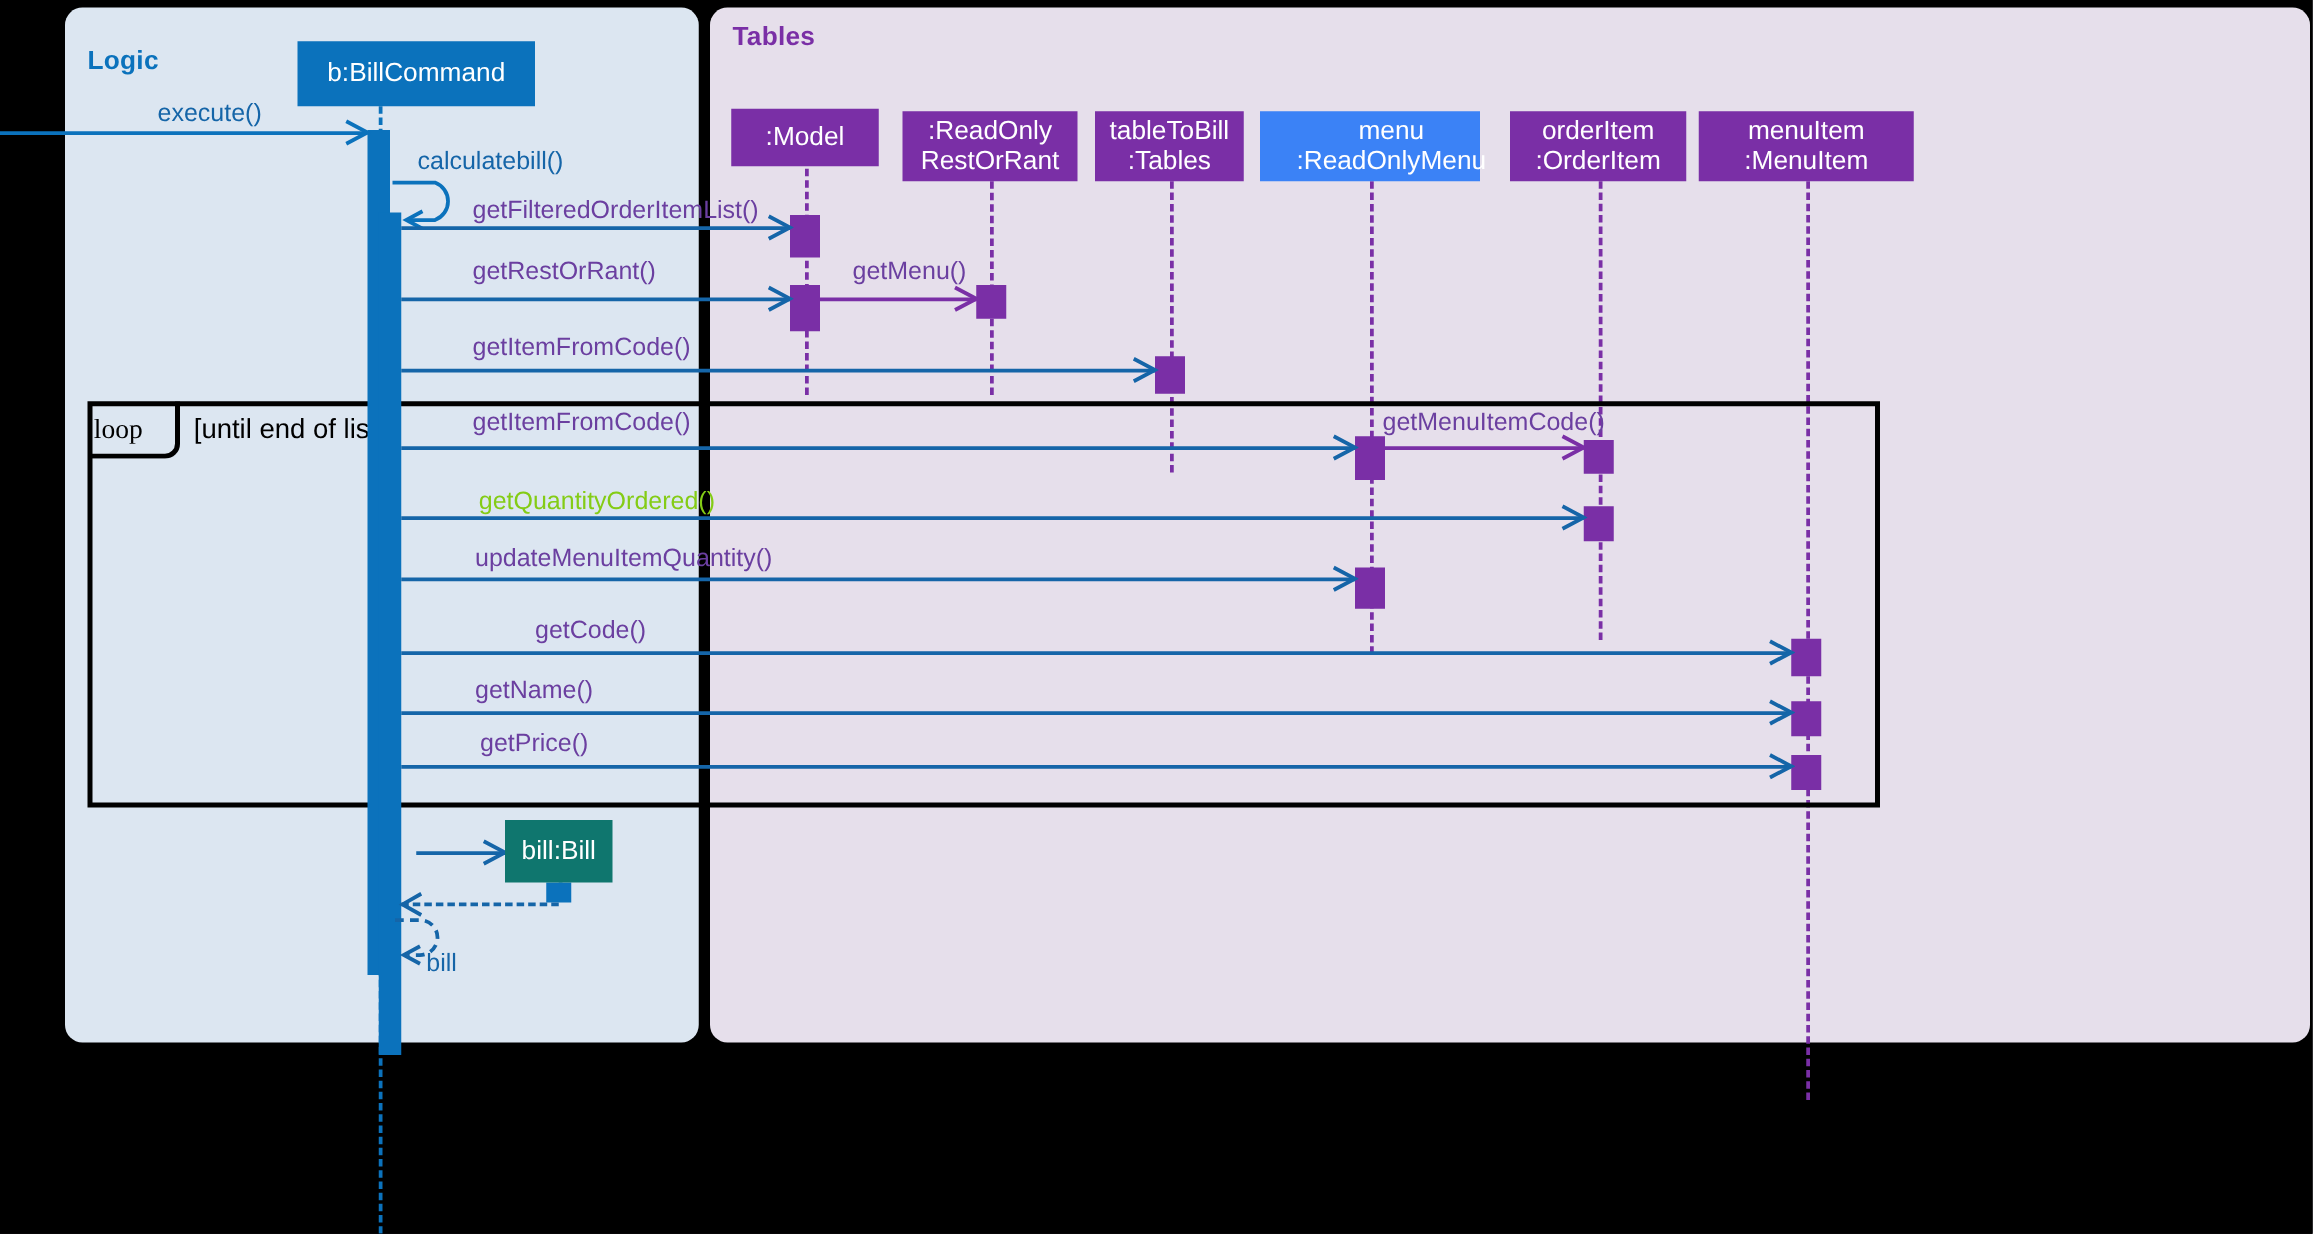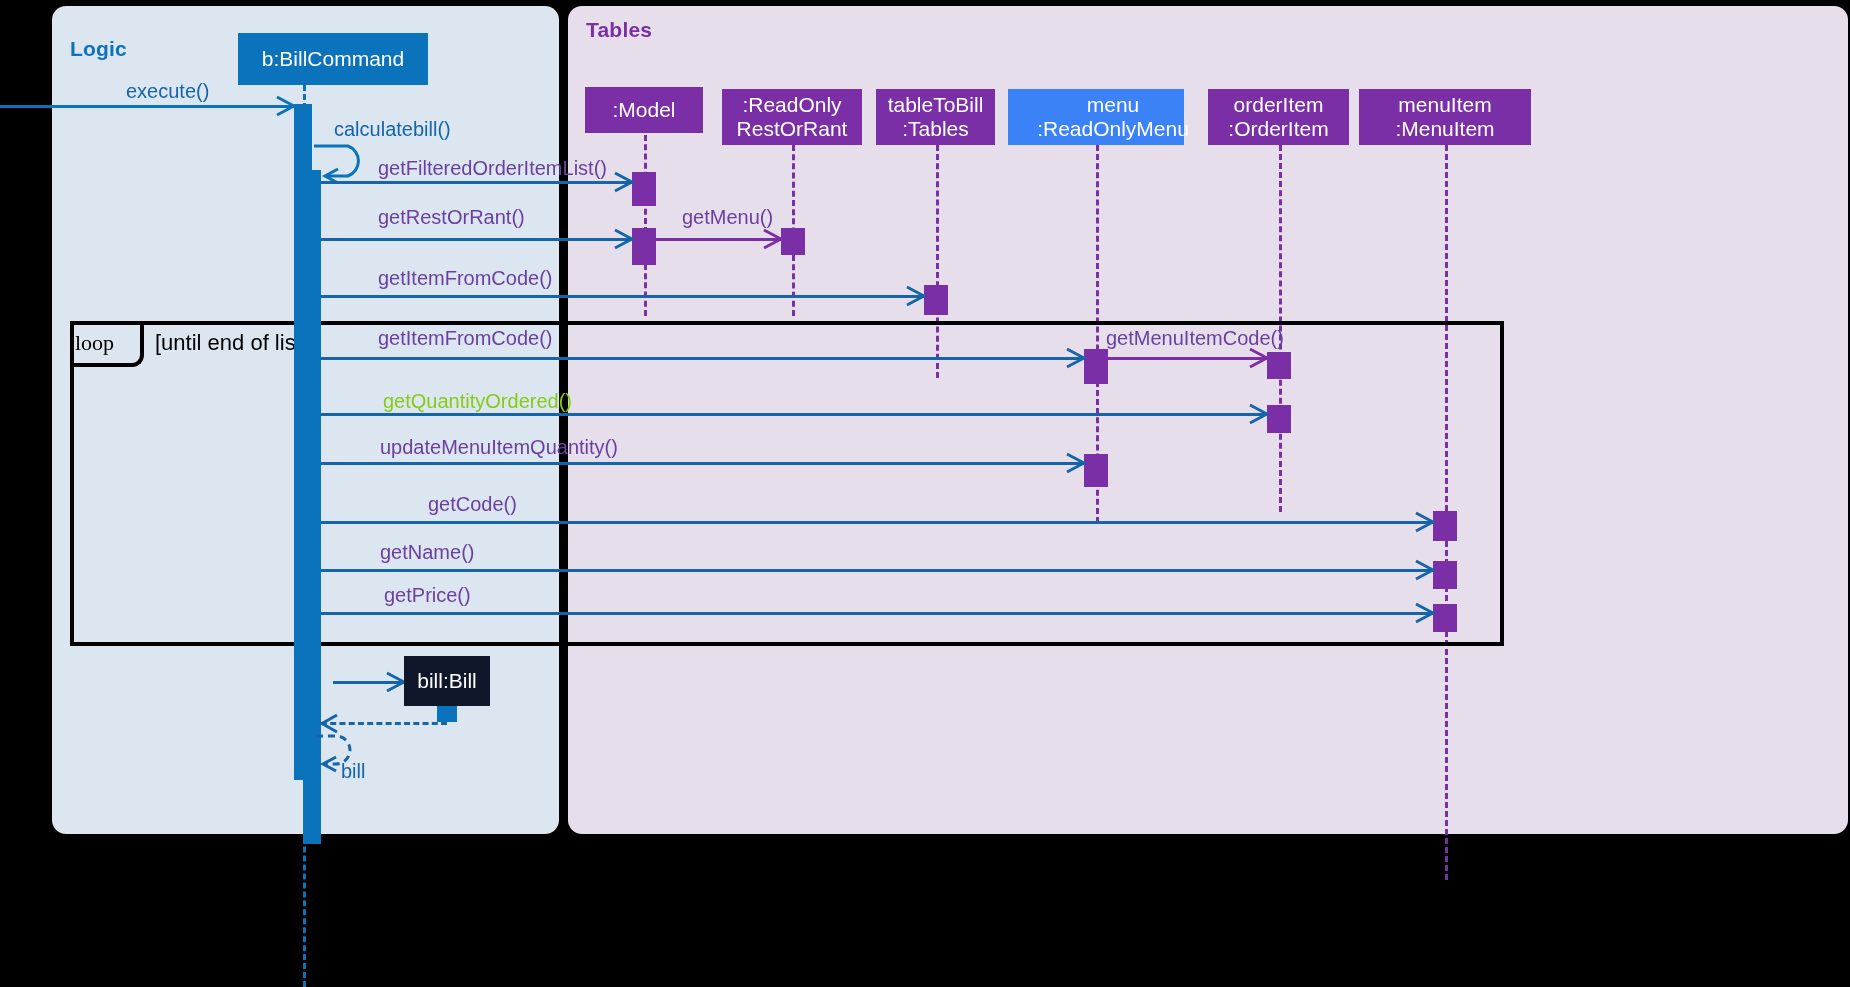--- a/index.html
+++ b/index.html
@@ -186,21 +186,21 @@
           <div>orderItem</div>
           <div>:OrderItem</div>
         </div>
       </div>
       <div class="plabel" style="left: 1359px; top: 89px; width: 172px; height: 56px; background: rgb(122, 47, 166);">
         <div>
           <div>menuItem</div>
           <div>:MenuItem</div>
         </div>
       </div>
-      <div class="plabel" style="left: 404px; top: 656px; width: 86px; height: 50px; background: #0f172a;">
+      <div class="plabel" style="left: 404px; top: 656px; width: 86px; height: 50px; background: #0f766e;">
         <div>
           <div>bill:Bill</div>
         </div>
       </div>
     </div>
 
   <div id="destroys">
       <div class="xmark" style="left: 1694px; top: 878px;">X</div>
     </div>
 

